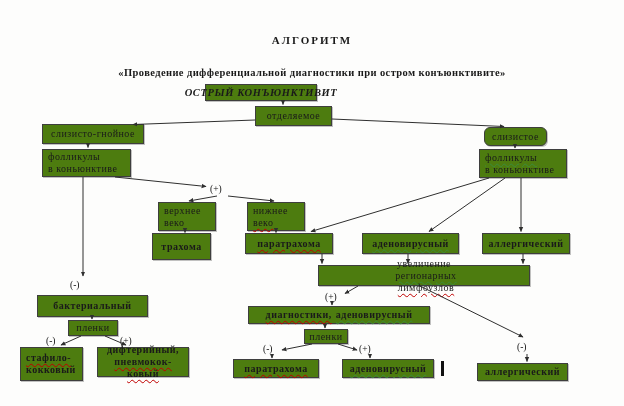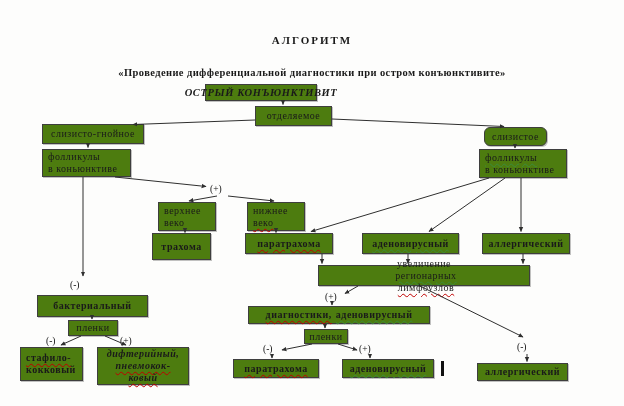--- a/index.html
+++ b/index.html
@@ -148,21 +148,21 @@
   </div>
 
   <div class="sign" style="left:46px;top:336px;">(-)</div>
   <div class="sign" style="left:120px;top:336px;">(+)</div>
 
   <div class="node bold leftalign" style="left:20px;top:347px;width:63px;height:34px;">
     <span class="row sp-red">стафило-</span>
     <span class="row">кокковый</span>
   </div>
 
-  <div class="node bold" style="left:97px;top:347px;width:92px;height:38px;font-style:italic;">
+  <div class="node bold" style="left:97px;top:347px;width:92px;height:30px;">
     <span class="row">дифтерийный,</span>
     <span class="row sp-red">пневмокок-</span>
     <span class="row sp-red">ковый</span>
   </div>
 
   <svg class="wires" width="624" height="406" viewBox="0 0 624 406">
     <defs>
       <marker id="arr" viewBox="0 0 10 10" refX="8" refY="5" markerWidth="5.5" markerHeight="5.5" orient="auto-start-reverse">
         <path d="M0,1 L9,5 L0,9 z" fill="#2f2f2f"></path>
       </marker>

